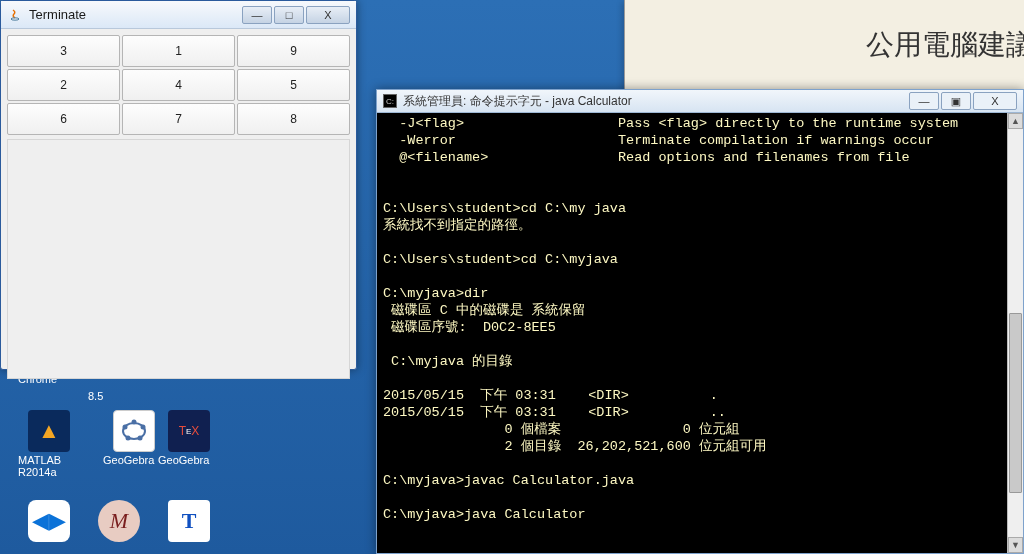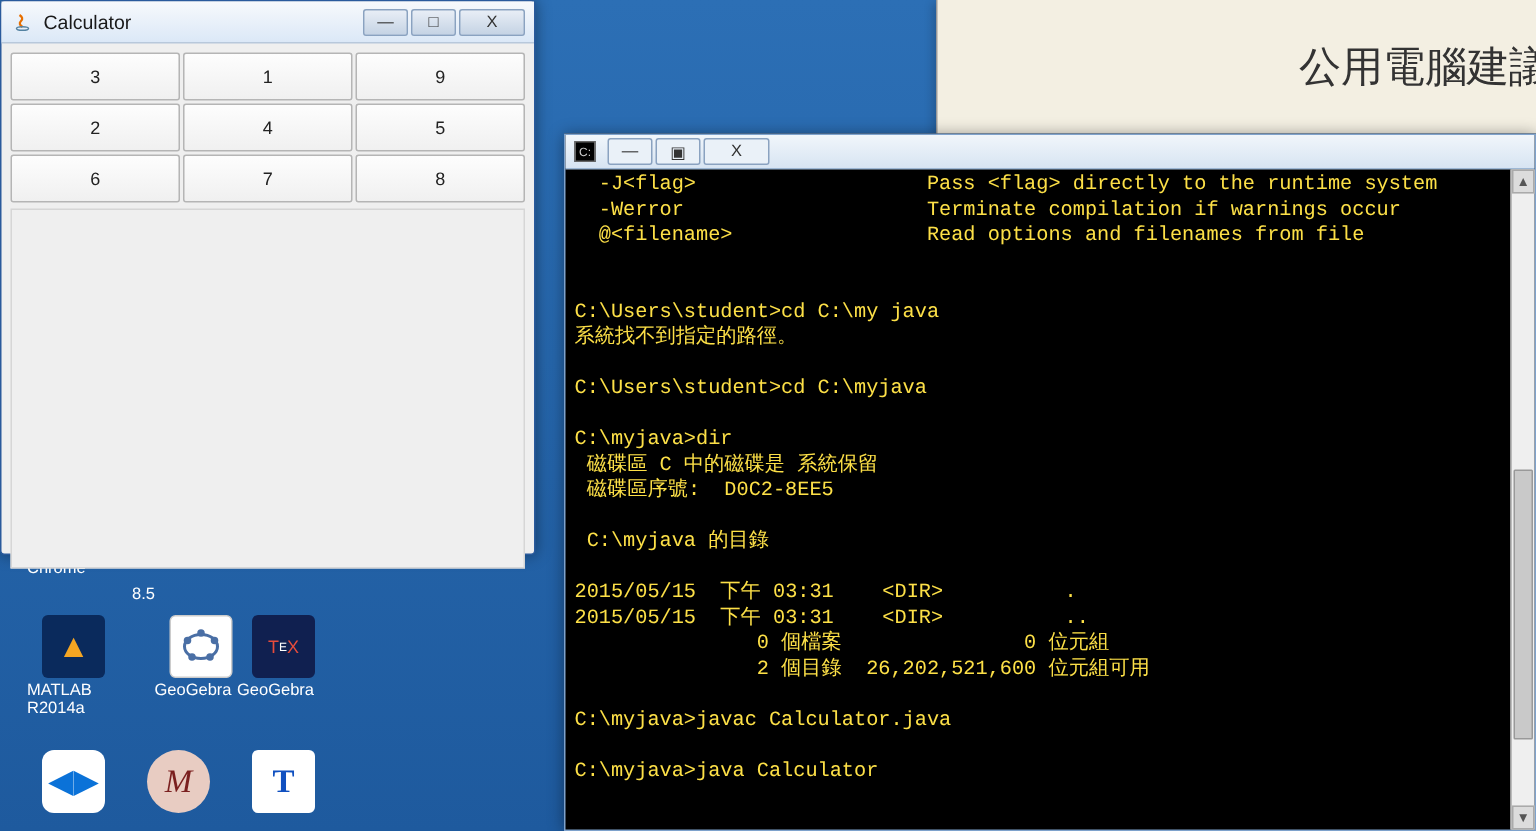--- a/index.html
+++ b/index.html
@@ -84,21 +84,21 @@
     display: flex; align-items: center; padding: 0 6px;
     border-bottom: 1px solid #9db7d4;
   }
   .cmd-title .cmd-icon { width:14px;height:14px;margin-right:6px;
     background:#000;border:1px solid #666;font-size:8px;color:#ccc;
     display:inline-flex;align-items:center;justify-content:center; }
   .cmd-title .t { font-size: 12px; color: #333; flex:1; }
   .cmd-title .win-btn { background: #eaf1f8; }
   .cmd-body {
     font-family: Consolas, "Courier New", monospace;
-    font-size: 13.5px; line-height: 17px; color: #fde047;
+    font-size: 13.5px; line-height: 17px; color: #fef9c3;
     padding: 2px 6px; white-space: pre; overflow:hidden;
   }
   .cmd-scroll {
     position:absolute; top:23px; right:0; width:16px; bottom:0;
     background:#efefef; border-left:1px solid #bbb;
   }
   .cmd-sc-btn { height:16px; background:#dcdcdc; border:1px solid #aaa;
      display:flex;align-items:center;justify-content:center;font-size:9px;color:#555; }
   .cmd-sc-thumb { position:absolute; left:1px; right:1px; top:200px; height:180px;
      background:#c9c9c9; border:1px solid #999; border-radius:1px; }
@@ -152,21 +152,21 @@
 </div>
 
 <div class="calc-win">
   <div class="calc-title">
     <span class="java-icon">
       <svg width="14" height="14" viewBox="0 0 14 14">
           <path d="M5 2 Q8 4 6 6 Q4 8 7 10" stroke="#e76f00" stroke-width="1.5" fill="none"></path>
           <ellipse cx="7" cy="11" rx="4" ry="1.2" fill="none" stroke="#5382a1" stroke-width="1"></ellipse>
         </svg>
     </span>
-    <span class="t">Calculator</span>
+    <span class="t">Terminate</span>
     <div class="win-btns">
       <div class="win-btn">
           <span>—</span>
         </div>
       <div class="win-btn">
           <span>□</span>
         </div>
       <div class="win-btn close">
           <span>X</span>
         </div>
@@ -202,20 +202,21 @@
           <span>8</span>
         </div>
     </div>
     <div class="calc-panel"></div>
   </div>
 </div>
 
 <div class="cmd-win">
   <div class="cmd-title">
     <span class="cmd-icon">C:</span>
+    <span class="t">系統管理員: 命令提示字元 - java  Calculator</span>
     <div class="win-btns">
       <div class="win-btn">
           <span>—</span>
         </div>
       <div class="win-btn">
           <span>▣</span>
         </div>
       <div class="win-btn close">
           <span>X</span>
         </div>

